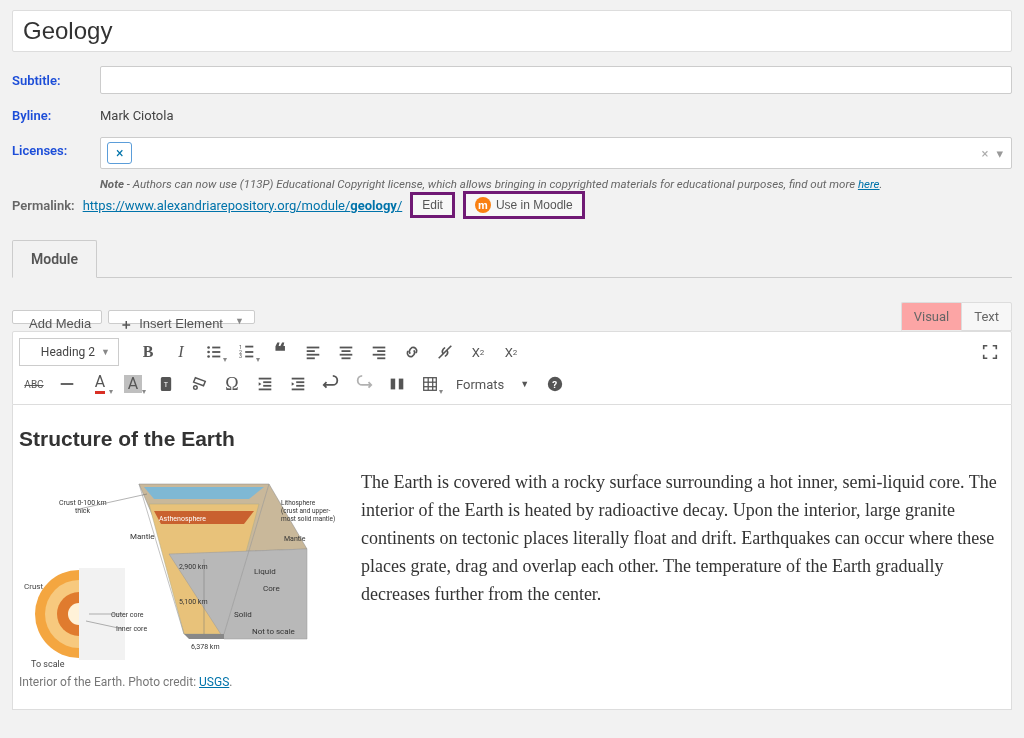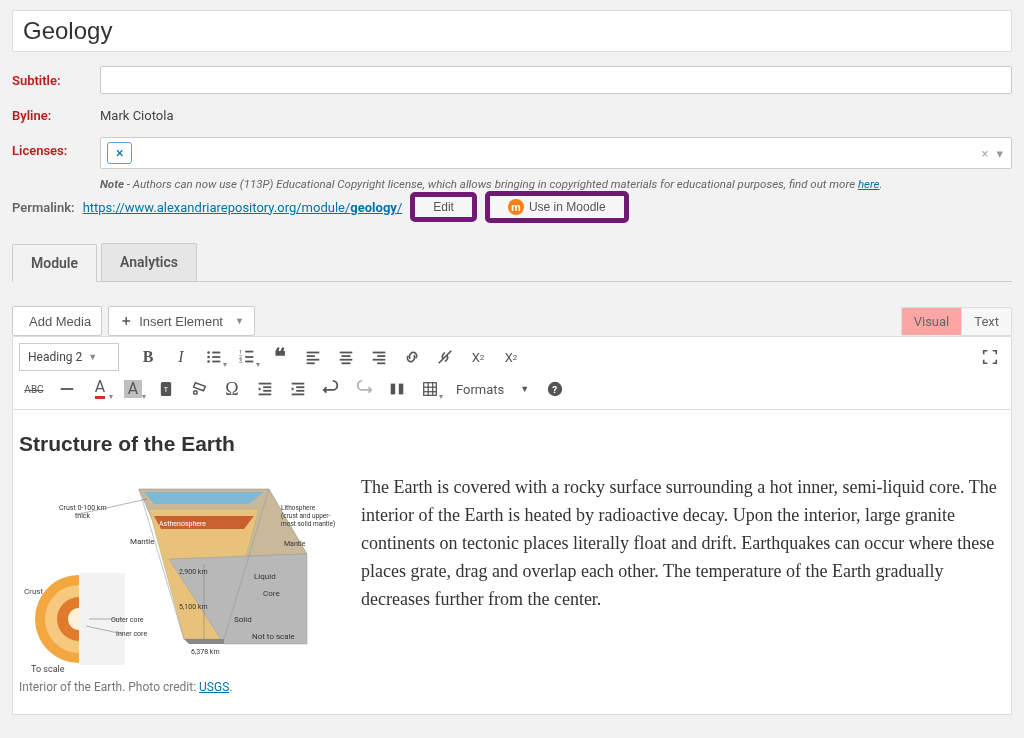--- a/index.html
+++ b/index.html
@@ -1,50 +1,50 @@
 <!DOCTYPE html>
 <html><head>
 <meta charset="utf-8">
 <style>
 * { box-sizing: border-box; margin: 0; padding: 0; }
 body { font-family: -apple-system, BlinkMacSystemFont, "Segoe UI", Roboto, Helvetica, Arial, sans-serif; background: #f2f2f2; color: #444; font-size: 13px; }
 .wrap { padding: 10px 12px; }
 .title-input { width: 100%; padding: 6px 10px; font-size: 24px; font-weight: 400; color: #333; border: 1px solid #ddd; background: #fff; border-radius: 2px; }
 .field-row { display: flex; align-items: center; margin-top: 14px; gap: 10px; }
-.field-label { width: 78px; font-weight: 600; color: #b91c1c; font-size: 13px; flex-shrink: 0; }
+.field-label { width: 78px; font-weight: 600; color: #1d4ed8; font-size: 13px; flex-shrink: 0; }
 .subtitle-input { flex: 1; padding: 5px 8px; border: 1px solid #ccc; background: #fff; border-radius: 2px; height: 28px; }
 .byline-text { color: #444; }
 .license-box { flex: 1; display: flex; align-items: center; background: #fff; border: 1px solid #ccc; border-radius: 2px; padding: 4px 6px; min-height: 32px; position: relative; }
 .tag-chip { display: inline-flex; align-items: center; background: #fff; border: 1px solid #5b9dd9; border-radius: 3px; padding: 3px 8px; font-size: 12px; color: #0073aa; gap: 6px; }
 .tag-chip .x { color: #0073aa; cursor: pointer; font-size: 14px; line-height: 1; }
 .license-clear { margin-left: auto; color: #aaa; font-size: 13px; cursor: pointer; padding: 0 6px; }
 .license-dd { color: #999; padding: 0 2px; }
 .note-row { margin-top: 8px; margin-left: 88px; font-size: 11.5px; font-style: italic; color: #666; }
 .note-row a { color: #0073aa; text-decoration: underline; }
 .permalink-row { display: flex; align-items: center; gap: 8px; font-size: 13px; flex-wrap: wrap; }
 .permalink-label { font-weight: 600; color: #666; }
 .permalink-link { color: #0073aa; text-decoration: underline; }
 .permalink-link b { font-weight: 700; }
-.btn-small { padding: 3px 18px; border: 5px solid #701a75; background: #f7f7f7; border-radius: 5px; font-size: 12px; cursor: pointer; color: #555; display: inline-flex; align-items: center; gap: 5px; }
+.btn-small { padding: 3px 9px; border: 3px solid #701a75; background: #f7f7f7; border-radius: 0; font-size: 12px; cursor: pointer; color: #555; display: inline-flex; align-items: center; gap: 5px; }
 .moodle-dot { display:inline-flex; width:16px; height:16px; border-radius:50%; background:#f98012; color:#fff; align-items:center; justify-content:center; font-weight:700; font-size:11px; line-height:1; }
 .tabs { display: flex; margin-top: 20px; border-bottom: 1px solid #ccc; }
 .tab { padding: 10px 18px; font-size: 14px; font-weight: 600; color: #555; background: #e6e6e6; border: 1px solid #ccc; border-bottom: none; margin-right: 4px; cursor: pointer; border-radius: 2px 2px 0 0; }
 .tab.active { background: #f2f2f2; border-bottom: 1px solid #f2f2f2; position: relative; top: 1px; }
 .editor-toolbar-top { display: flex; align-items: center; margin-top: 24px; gap: 6px; }
-.tool-btn { padding: 5px 10px; border: 1px solid #ccc; background: #fff; border-radius: 2px; font-size: 13px; cursor: pointer; display: inline-flex; align-items: center; gap: 6px; color: #555; height: 30px; }
+.tool-btn { padding: 5px 10px; border: 1px solid #ccc; background: #fff; border-radius: 2px; font-size: 13px; cursor: pointer; display: inline-flex; align-items: flex-start; gap: 6px; color: #555; height: 14px; }
 .tool-btn .icon { font-size: 14px; }
 .dd-caret { font-size: 9px; color: #888; margin-left: 6px; }
 .editor-mode-tabs { margin-left: auto; display: flex; }
 .mode-tab { padding: 6px 12px; font-size: 13px; color: #666; border: 1px solid #ddd; background: #f7f7f7; cursor: pointer; }
 .mode-tab.active { background: #fca5a5; border-bottom-color: #ebebeb; }
 .mode-tab:first-child { border-radius: 2px 0 0 0; border-right: none;}
 .mode-tab:last-child { border-radius: 0 2px 0 0; }
 .rich-toolbar { background: #fff; border: 1px solid #ddd; border-radius: 2px 2px 0 0; padding: 4px 6px; }
 .rt-row { display: flex; align-items: center; gap: 3px; flex-wrap: wrap; padding: 2px 0; }
-.format-select { padding: 4px 8px; border: 1px solid #ccc; background: #fff; font-size: 12px; min-width: 100px; height: 28px; display: flex; align-items: center; justify-content: flex-start; cursor: pointer; }
+.format-select { padding: 4px 8px; border: 1px solid #ccc; background: #fff; font-size: 12px; min-width: 100px; height: 28px; display: flex; align-items: center; justify-content: flex-end; cursor: pointer; }
 .ic { width: 30px; height: 28px; display: inline-flex; align-items: center; justify-content: center; color: #555; border-radius: 2px; cursor: pointer; font-size: 16px; position: relative; }
 .ic.small-dd::after { content: "▾"; font-size: 8px; position: absolute; right: 2px; bottom: 2px; color: #888; }
 .ic svg { width: 18px; height: 18px; }
 .ic.txt { font-family: Georgia, serif; }
 .txt-color-bar { border-bottom: 3px solid #d93025; padding-bottom: 1px; line-height: 1; }
 .bg-color-box { background: #bfbfbf; padding: 1px 4px; line-height: 1; }
 .formats-btn { padding: 4px 8px; font-size: 13px; color: #555; cursor: pointer; display: inline-flex; align-items: center; gap: 16px; }
 .editor-body { background: #fff; border: 1px solid #ddd; border-top: none; padding: 22px 6px 20px 6px; }
 .content-h2 { font-size: 21px; font-weight: 700; color: #333; margin-bottom: 18px; font-family: -apple-system, Helvetica, Arial, sans-serif; }
 .content-flex { display: flex; gap: 22px; align-items: flex-start; }
@@ -95,21 +95,20 @@
     </a>
     <button class="btn-small">Edit</button>
     <button class="btn-small">
       <span class="moodle-dot">m</span>
       <span>Use in Moodle</span>
     </button>
   </div>
 
   <div class="tabs">
     <div class="tab active">Module</div>
-    <div class="tab">Analytics</div>
   </div>
 
   <div class="editor-toolbar-top">
     <button class="tool-btn">
       <span class="icon">
         <svg viewBox="0 0 20 20" fill="none" stroke="#555" stroke-width="1.4">
             <rect x="2" y="5" width="12" height="10" rx="1"></rect>
             <circle cx="8" cy="10" r="2.2"></circle>
             <path d="M15 7 v6 a2 2 0 1 1 -2 -2"></path>
           </svg>

